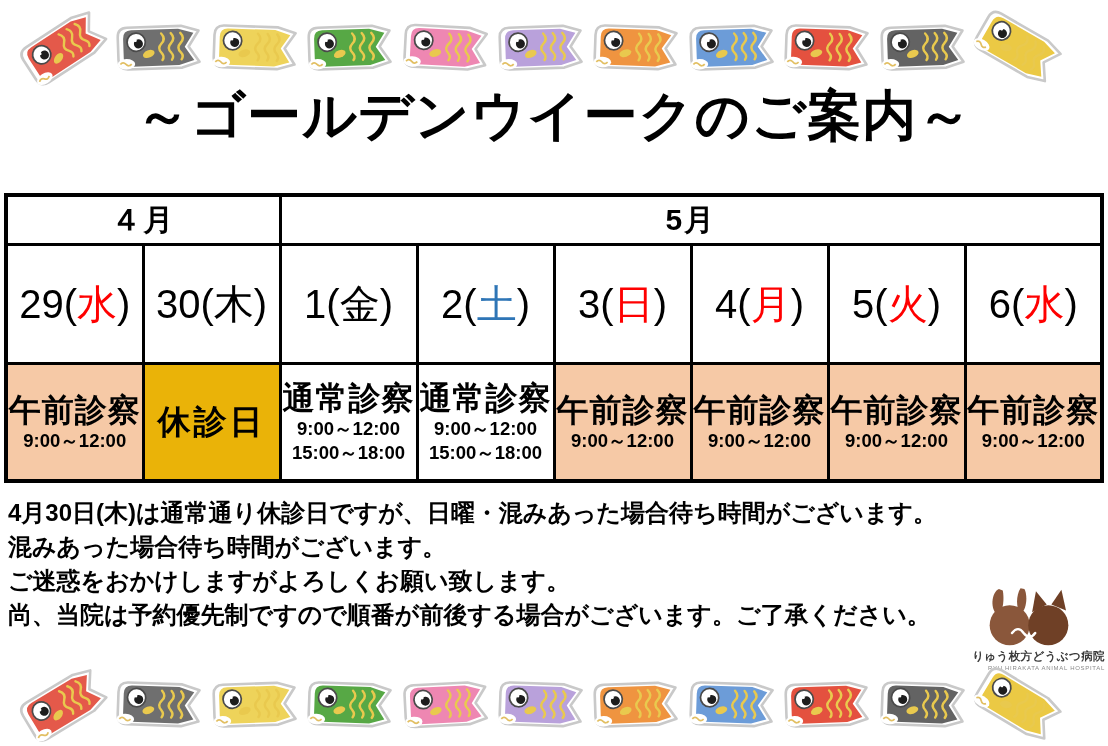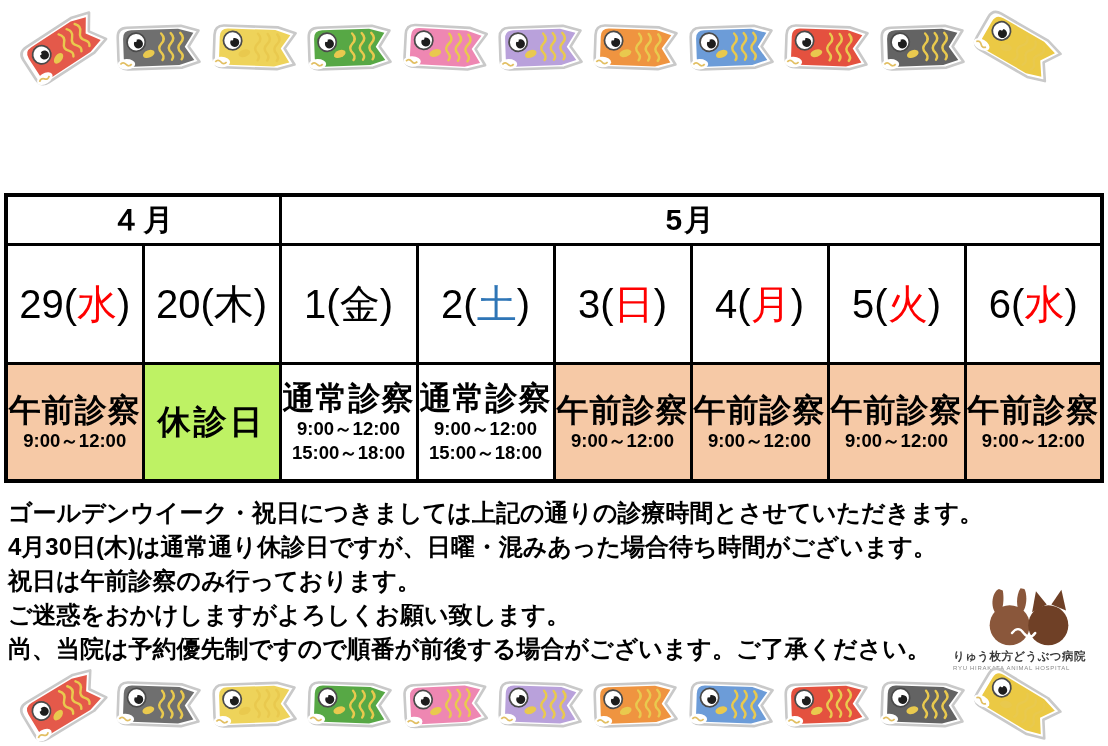--- a/index.html
+++ b/index.html
@@ -32,21 +32,21 @@
   .svc-row td { height:114px; font-weight:700; }
   .svc-name { display:block; font-size:32px; line-height:1.2; letter-spacing:1px; }
   .svc-time { display:block; font-size:18.5px; line-height:1.3; letter-spacing:0; }
   td.closed .svc-name { font-size:33px; letter-spacing:3px; }
 
   
   .notes { position:absolute; top:496px; left:8px; width:1010px; font-size:24px; font-weight:700; line-height:34px; }
   .notes div { white-space:nowrap; }
 
   
-  .logo { position:absolute; top:585px; left:953px; width:152px; text-align:left; }
+  .logo { position:absolute; top:585px; left:953px; width:152px; text-align:right; }
   .logo svg { display:block; margin:0 auto; }
   .logo-ja { font-size:11.5px; font-weight:700; color:#3a3a3a; letter-spacing:0.4px; margin-top:2px; white-space:nowrap; }
   .logo-en { font-size:6px; color:#8a8a8a; letter-spacing:0.7px; margin-top:1px; white-space:nowrap; }
 </style>
 </head>
 <body>
 
 <div class="page">
 
   <div class="fish-row top">
@@ -210,43 +210,44 @@
     <circle cx="26.5" cy="22" r="5.2" fill="#1d1d1d"></circle>
     <circle cx="23" cy="18" r="1.8" fill="#ffffff"></circle>
     <ellipse cx="38" cy="34" rx="7" ry="4.2" fill="#e9c94e" transform="rotate(-20 38 34)"></ellipse>
     <path d="M53,11 q5.5,6 0,11.5 q-5.5,5.5 0,11 q3.5,4 0.5,8" fill="none" stroke="#e9c94e" stroke-width="2.8" stroke-linecap="round"></path>
     <path d="M64,11 q5.5,6 0,11.5 q-5.5,5.5 0,11 q3.5,4 0.5,8" fill="none" stroke="#e9c94e" stroke-width="2.8" stroke-linecap="round"></path>
     <path d="M75,11 q5.5,6 0,11.5 q-5.5,5.5 0,11 q3.5,4 0.5,8" fill="none" stroke="#e9c94e" stroke-width="2.8" stroke-linecap="round"></path>
   </svg>
       </div>
     </div>
 
+  <div class="title">～ゴールデンウイークのご案内～</div>
 
   <table class="sched">
     <tbody>
         <tr class="month-row">
       <td colspan="2">４月</td>
       <td colspan="6">5月</td>
     </tr>
     <tr class="date-row">
       <td><span>29(</span><span style="color: rgb(255, 0, 0);">水</span><span>)</span></td>
-      <td><span>20(</span><span style="color: rgb(0, 0, 0);">木</span><span>)</span></td>
+      <td><span>30(</span><span style="color: rgb(0, 0, 0);">木</span><span>)</span></td>
       <td><span>1(</span><span style="color: rgb(0, 0, 0);">金</span><span>)</span></td>
       <td><span>2(</span><span style="color: rgb(46, 117, 182);">土</span><span>)</span></td>
       <td><span>3(</span><span style="color: rgb(255, 0, 0);">日</span><span>)</span></td>
       <td><span>4(</span><span style="color: rgb(255, 0, 0);">月</span><span>)</span></td>
       <td><span>5(</span><span style="color: rgb(255, 0, 0);">火</span><span>)</span></td>
       <td><span>6(</span><span style="color: rgb(255, 0, 0);">水</span><span>)</span></td>
     </tr>
     <tr class="svc-row">
       <td style="background-color: rgb(246, 201, 166);">
         <span class="svc-name">午前診察</span>
         <span class="svc-time">9:00～12:00</span>
       </td>
-      <td class="closed" style="background-color: #bef264;">
+      <td class="closed" style="background-color: #eab308;">
         <span class="svc-name">休診日</span>
       </td>
       <td style="background-color: rgb(255, 255, 255);">
         <span class="svc-name">通常診察</span>
         <span class="svc-time">9:00～12:00</span>
         <span class="svc-time">15:00～18:00</span>
       </td>
       <td style="background-color: rgb(255, 255, 255);">
         <span class="svc-name">通常診察</span>
         <span class="svc-time">9:00～12:00</span>
@@ -266,23 +267,22 @@
       </td>
       <td style="background-color: rgb(246, 201, 166);">
         <span class="svc-name">午前診察</span>
         <span class="svc-time">9:00～12:00</span>
       </td>
     </tr>
   </tbody>
     </table>
 
   <div class="notes">
-    <div>ゴールデンウイーク・祝日につきましては上記の通りの診療時間とさせていただきます。</div>
     <div>4月30日(木)は通常通り休診日ですが、日曜・混みあった場合待ち時間がございます。</div>
-    <div>祝日は午前診察のみ行っております。</div>
+    <div>混みあった場合待ち時間がございます。</div>
     <div>ご迷惑をおかけしますがよろしくお願い致します。</div>
     <div>尚、当院は予約優先制ですので順番が前後する場合がございます。ご了承ください。</div>
   </div>
 
   <div class="logo">
     <svg width="108" height="62" viewBox="0 0 140 80">
 
       <path d="M31,5 C21,9 19,33 30,39 C37,35 38,16 36,7 Z" fill="#8a573b"></path>
       <path d="M59,4 C53,13 53,30 59,37 C68,32 68,11 64,5 Z" fill="#8a573b"></path>
       <circle cx="45" cy="52" r="26" fill="#8a573b"></circle>

